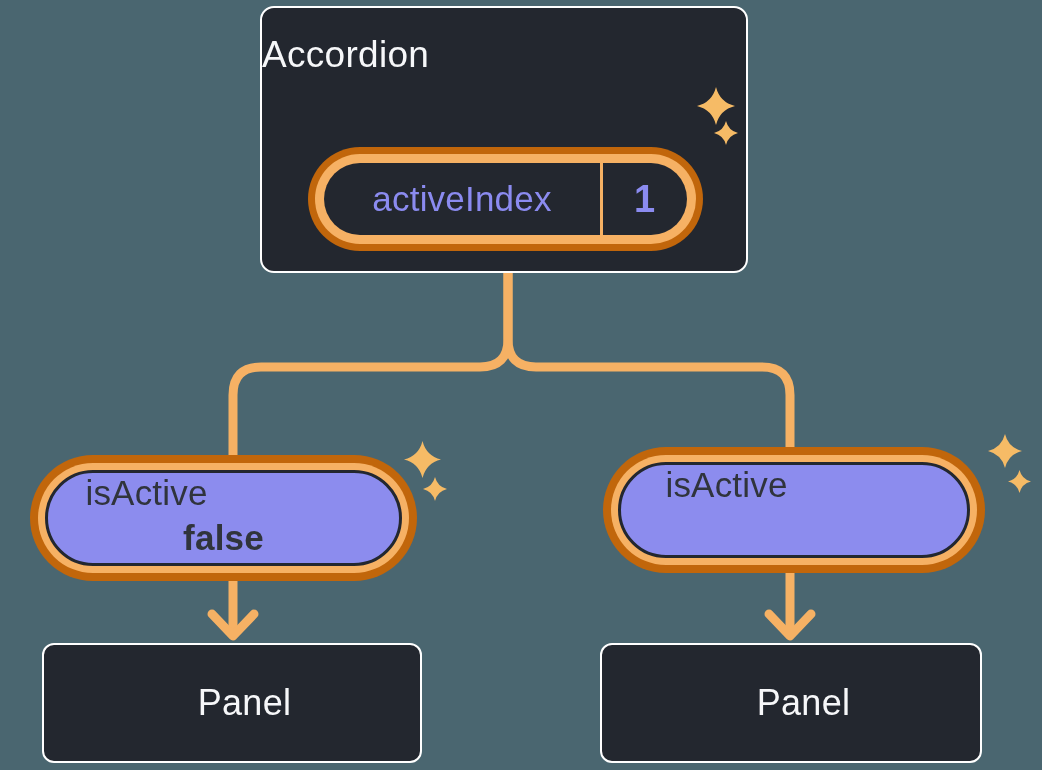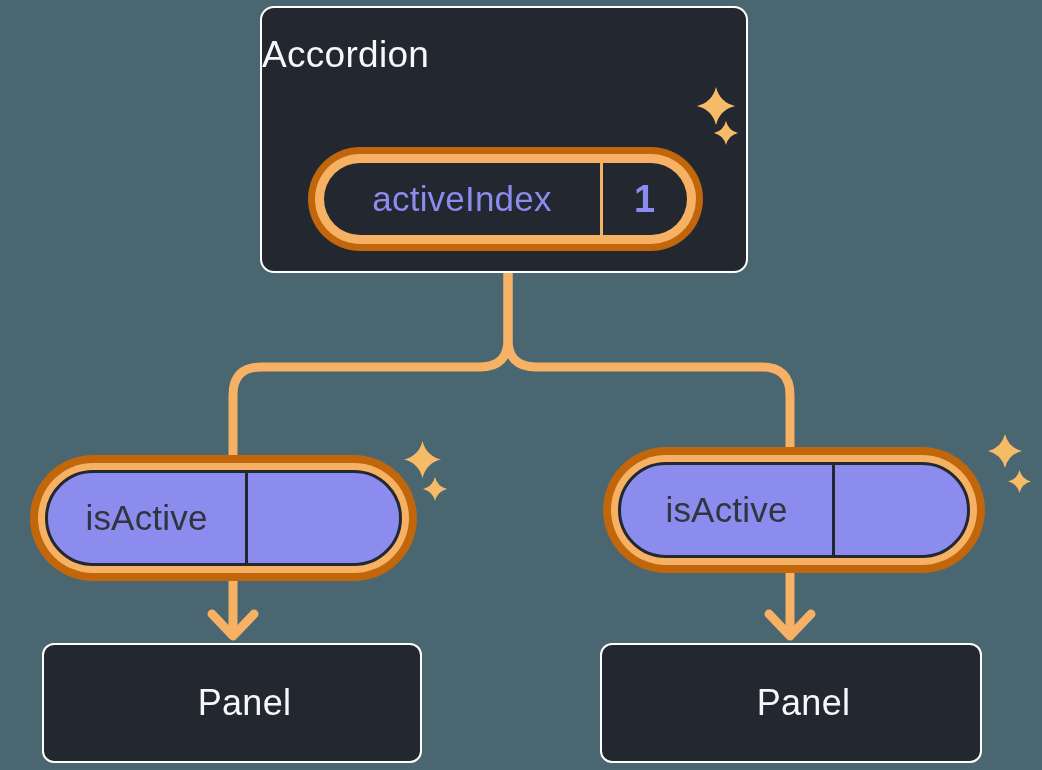--- a/index.html
+++ b/index.html
@@ -32,21 +32,21 @@
                          0 0 0 16px var(--orange-dark,#C1660B);margin-top:44px;}
   .state-pill .cell-name{width:276px;}
   .state-pill .divider{background:var(--orange-light,#F6B164);}
   .state-pill .cell-value{font-size:38px;}
 
   
   .prop-pill{background:var(--purple-fill,#8C8CEE);
              border:3px solid var(--card-bg,#23272F);
              color:var(--dark-text,#30343C);
              box-shadow:0 0 0 7px var(--orange-light,#F6B164),
-                        0 0 0 15px var(--orange-dark,#C1660B);}
+                        0 0 0 15px var(--orange-dark,#C1660B);flex-direction:column;}
   .prop-pill .divider{background:var(--card-bg,#23272F);}
   .prop-pill-left{left:45px;top:470px;width:357px;height:96px;}
   .prop-pill-left .cell-name{width:197px;}
   .prop-pill-right{left:618px;top:462px;width:352px;height:96px;}
   .prop-pill-right .cell-name{width:211px;}
 
   .cell-name,.cell-value{display:flex;align-items:center;justify-content:center;
                          font-size:35px;letter-spacing:.2px;}
   .cell-value{flex:1;font-weight:700;}
   .divider{width:2.5px;}
@@ -82,20 +82,21 @@
 
   <div class="pill state-pill">
     <div class="cell-name">activeIndex</div>
     <div class="divider"></div>
     <div class="cell-value">1</div>
   </div>
 
   <div class="pill prop-pill prop-pill-left">
     <div class="cell-name">isActive</div>
     <div class="divider"></div>
+    <div class="cell-value">false</div>
   </div>
 
   <div class="pill prop-pill prop-pill-right">
     <div class="cell-name">isActive</div>
     <div class="divider"></div>
   </div>
 
   <div class="card panel-card panel-card-left">
     <div class="panel-label">Panel</div>
   </div>

